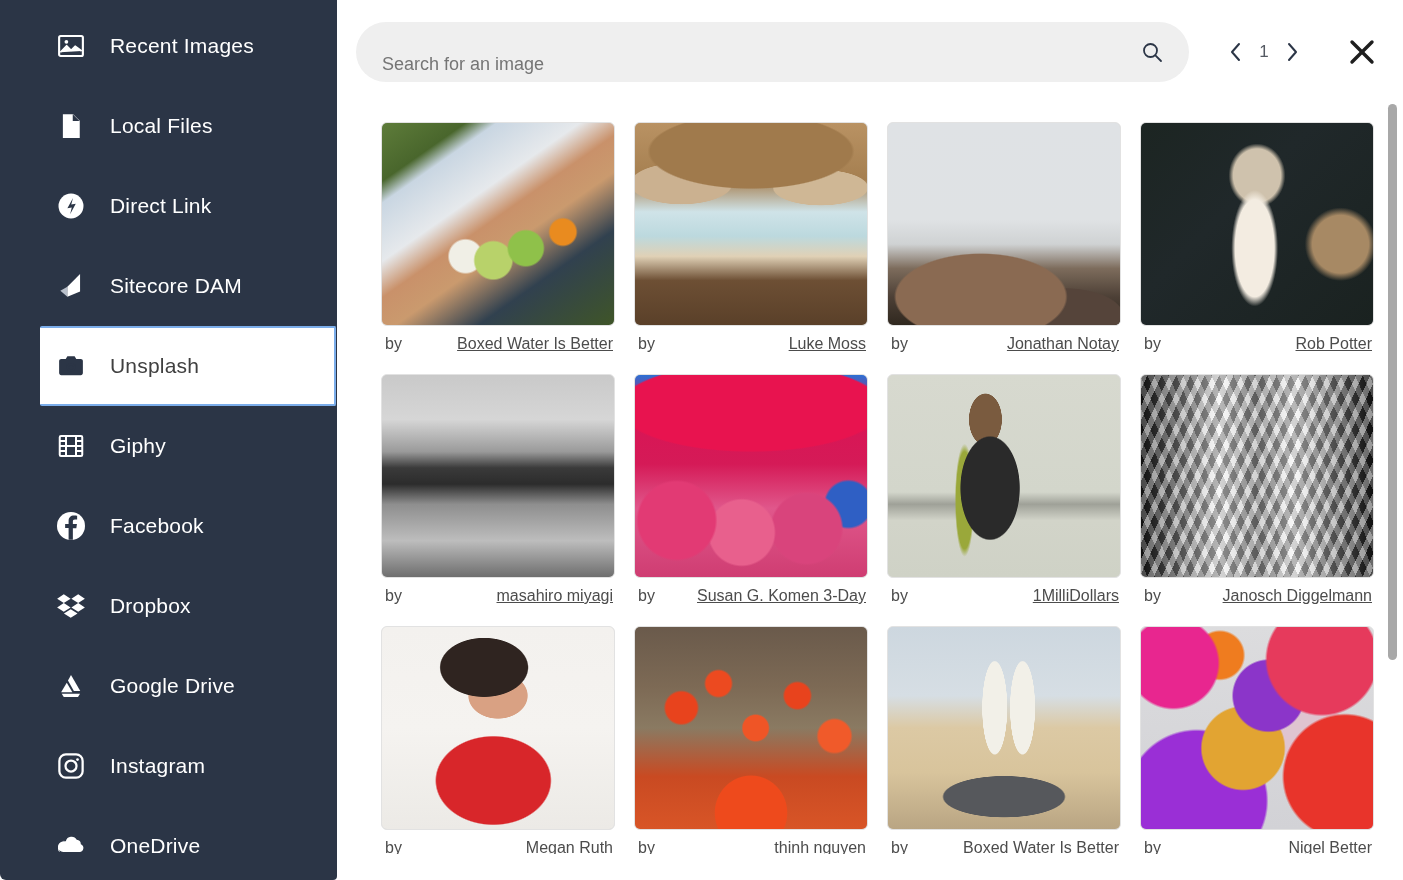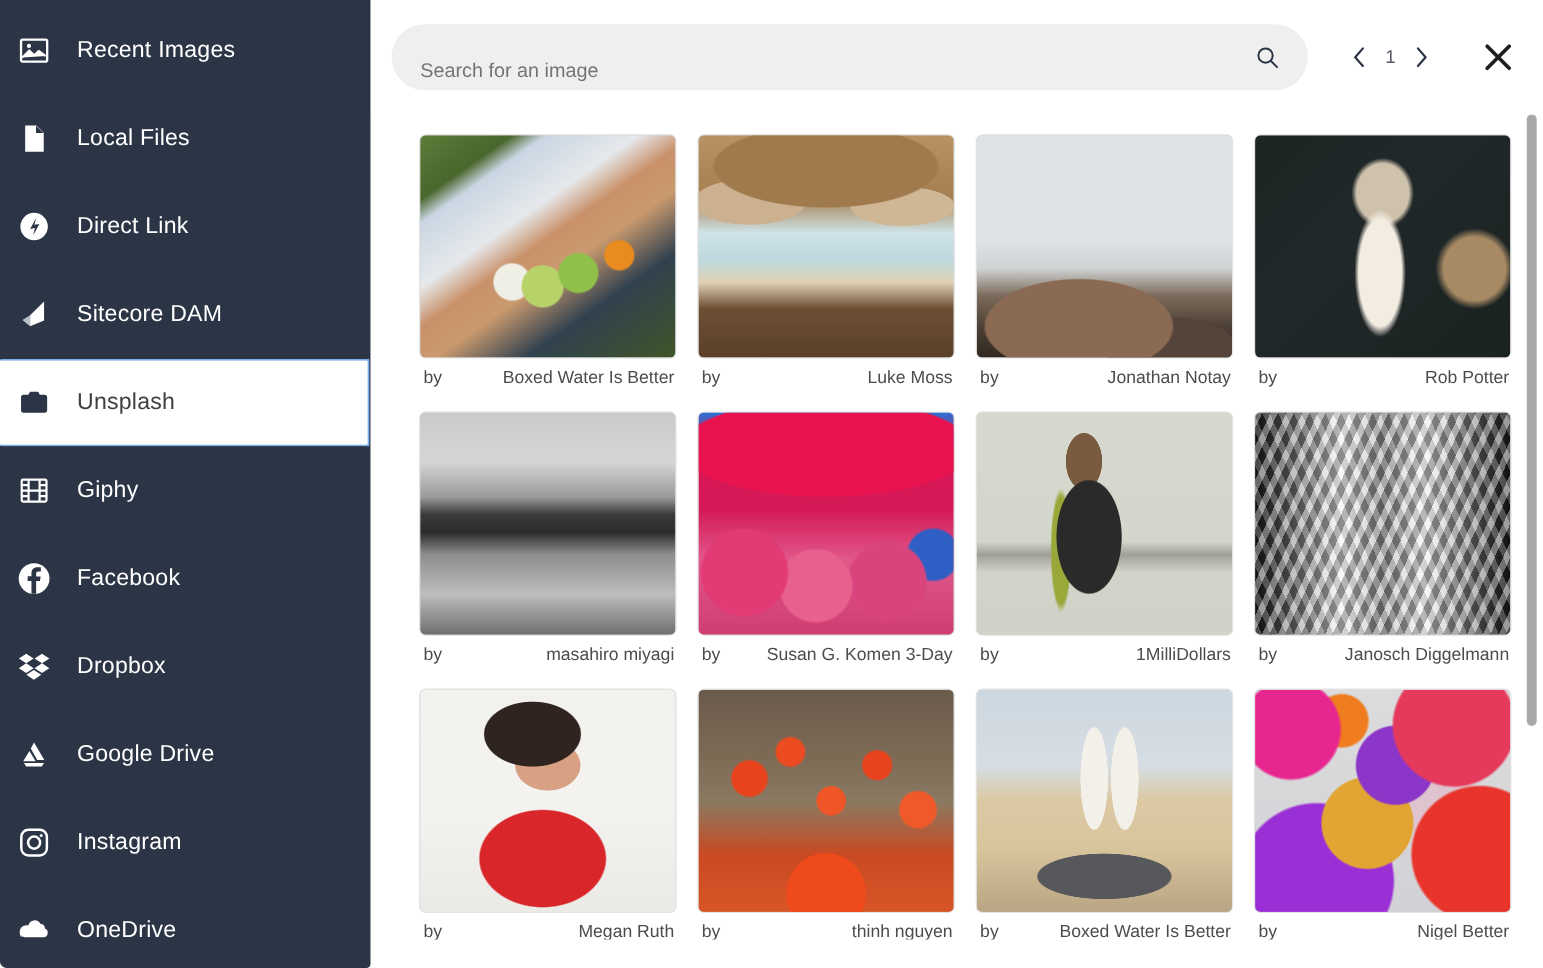--- a/index.html
+++ b/index.html
@@ -28,20 +28,21 @@
     border-bottom-right-radius: 4px;
     overflow: hidden;
   }
   .nav-item {
     display: flex;
     align-items: center;
     height: 80px;
     padding-left: 10px;
     color: #ffffff;
     cursor: pointer;
+    margin-left: 40px;
   }
   .nav-item .ico {
     width: 42px;
     height: 42px;
     flex: 0 0 42px;
     display: flex;
     align-items: center;
     justify-content: center;
     margin-right: 18px;
   }
@@ -169,20 +170,21 @@
     display: flex;
     align-items: baseline;
     justify-content: space-between;
     padding: 9px 2px 0 4px;
     font-size: 16px;
     color: #4c4c4c;
   }
   .credit .by { color: #4c4c4c; }
   .credit .author {
     color: #4c4c4c;
+    text-decoration: underline;
     cursor: pointer;
     white-space: nowrap;
   }
 
   .footer {
     position: absolute;
     left: 0; right: 0; bottom: 0;
     height: 30px;
     background: #ffffff;
     display: flex;

